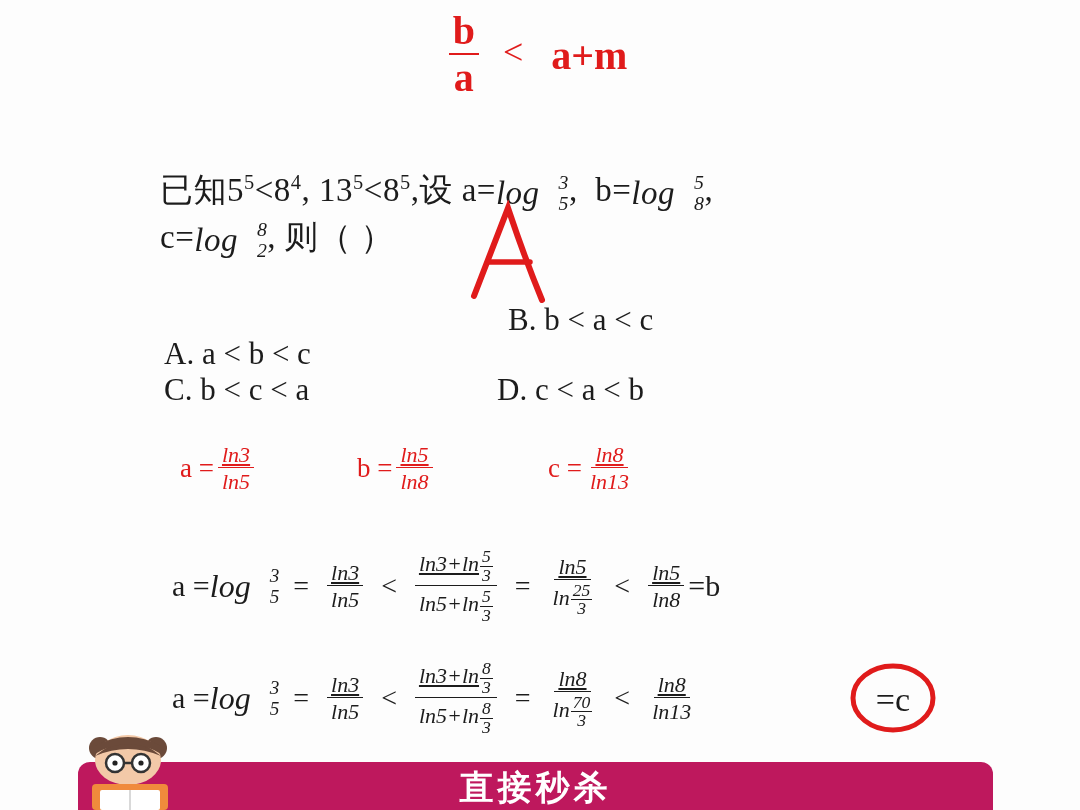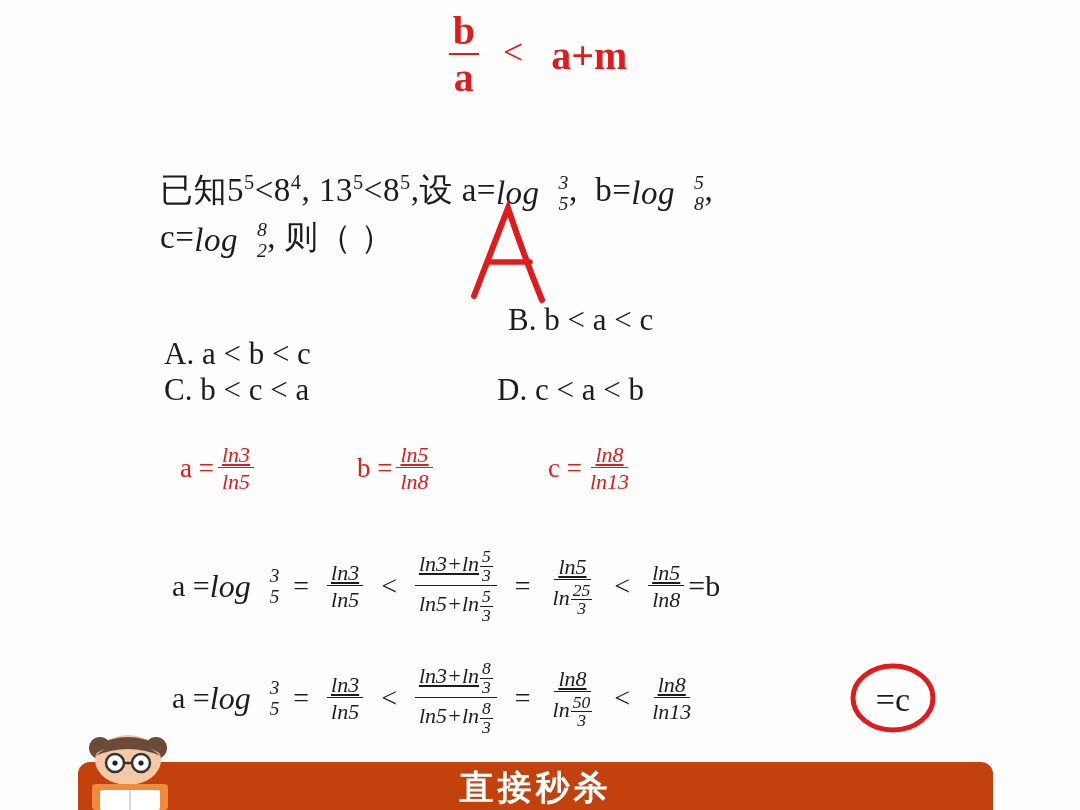--- a/index.html
+++ b/index.html
@@ -157,21 +157,21 @@
   .ink-A { left: 462px; top: 200px; }
   .ink-c { left: 848px; top: 660px; }
 
   
   .banner {
     position: absolute;
     left: 78px;
     bottom: 0;
     width: 915px;
     height: 48px;
-    background: #c2410c;
+    background: #be185d;
     border-radius: 12px 12px 0 0;
     color: #ffffff;
     font-size: 34px;
     font-weight: bold;
     text-align: center;
     letter-spacing: 4px;
     line-height: 52px;
     overflow: hidden;
   }
 
@@ -346,21 +346,21 @@
             <span>8</span>
             <span>3</span>
           </span>
       </span>
     </span>
     <span class="op">=</span>
     <span class="frac thin">
       <span class="num">ln8</span>
       <span class="den">
         <span>ln</span><span class="minifrac">
-            <span>50</span>
+            <span>70</span>
             <span>3</span>
           </span>
       </span>
     </span>
     <span class="op">&lt;</span>
     <span class="frac thin">
       <span class="num">ln8</span>
       <span class="den">ln13</span>
     </span>
     <span style="width:76px;display:inline-block;"></span>

